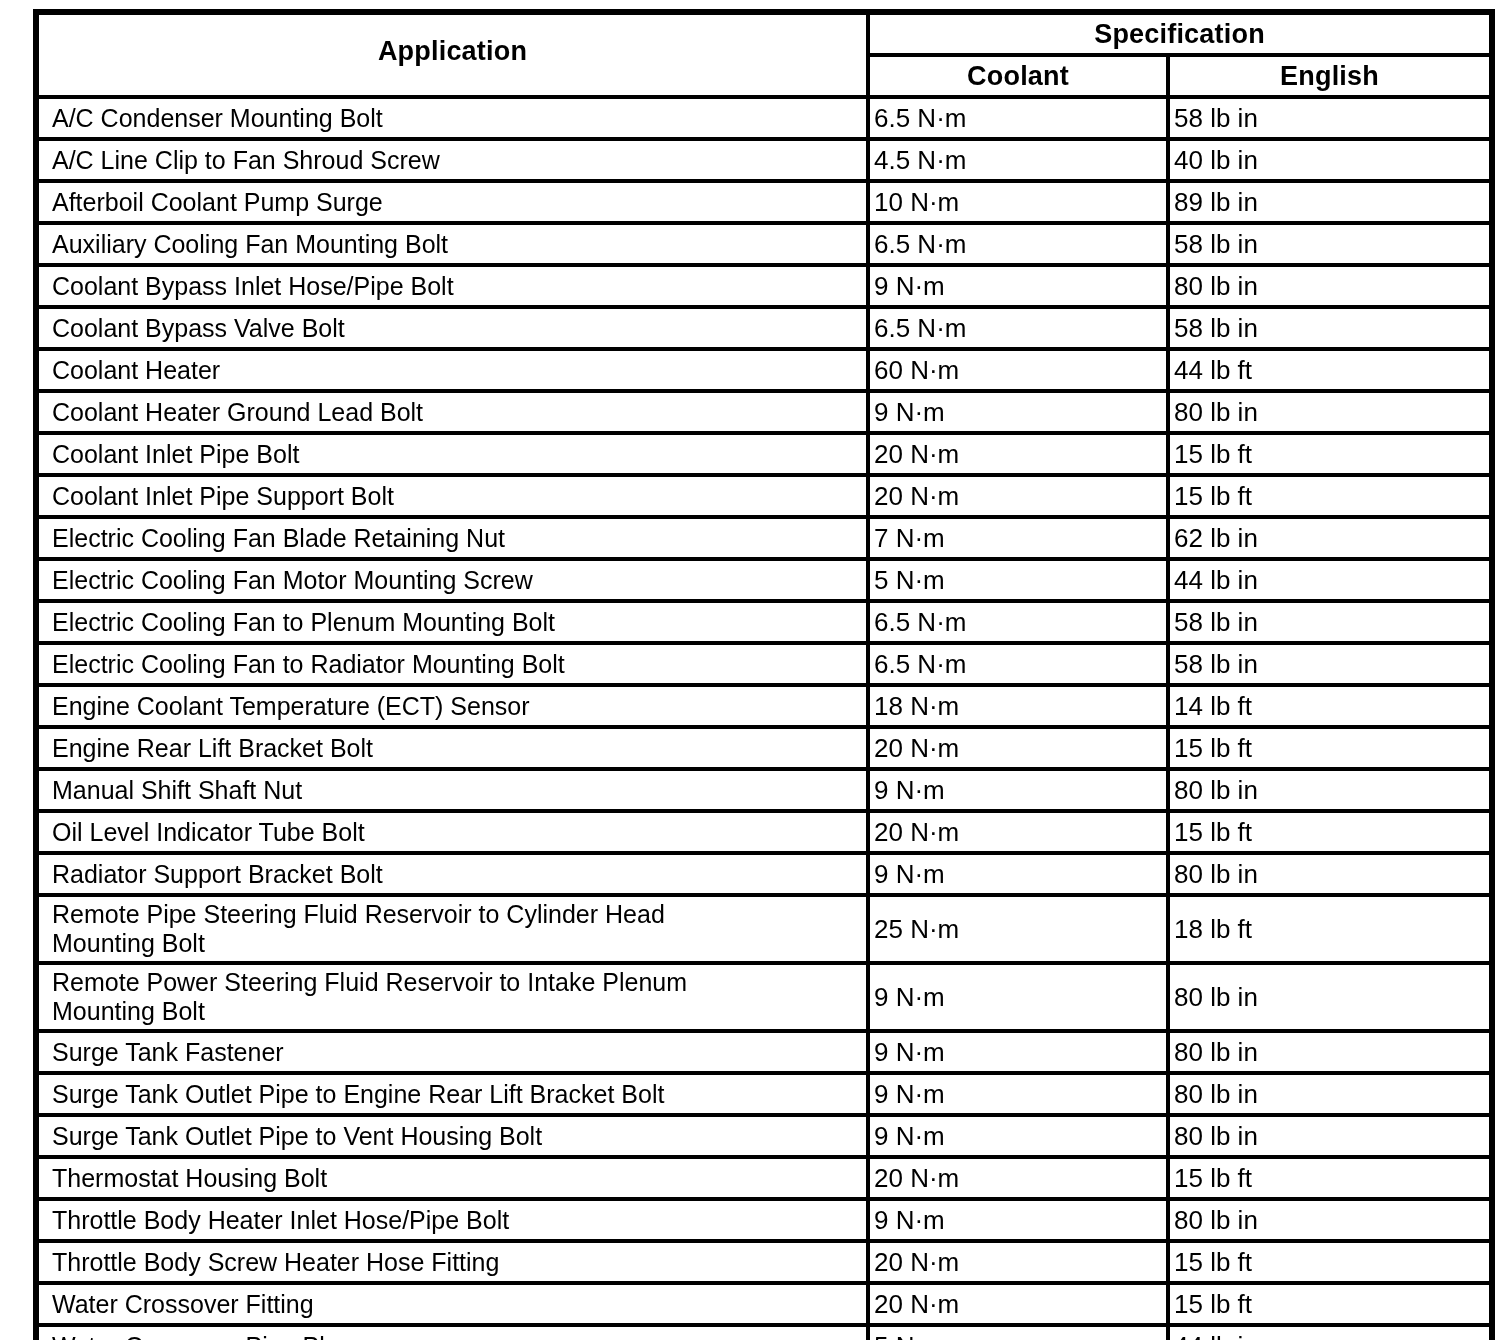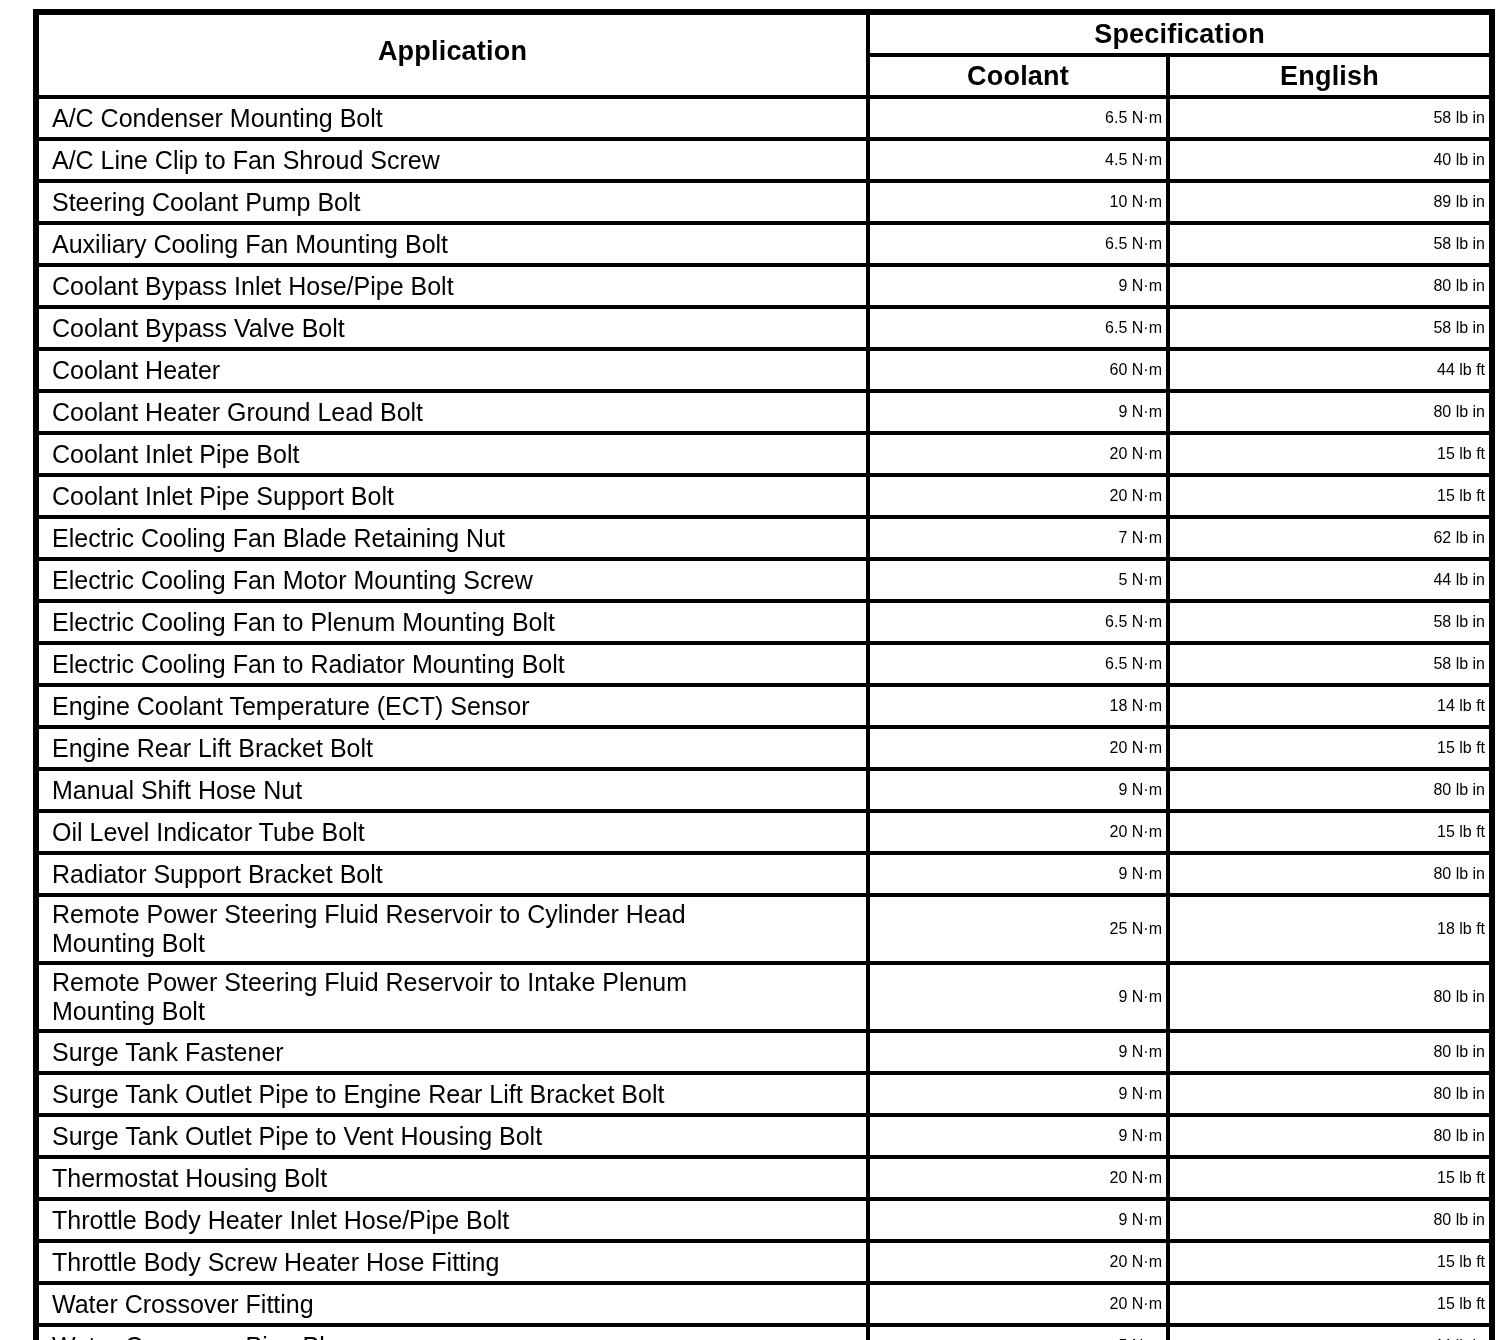--- a/index.html
+++ b/index.html
@@ -56,22 +56,22 @@
   td.app {
     font-size: 25px;
     text-align: left;
     padding: 3px 10px 3px 13px;
     height: 32px;
     white-space: pre-line;
     line-height: 29px;
     margin-top: 24px;
   }
   td.val {
-    font-size: 16px;
-    text-align: right;
+    font-size: 26px;
+    text-align: left;
     padding: 3px 4px;
     height: 32px;
   }
 </style>
 </head>
 <body>
 
 <div class="page">
   <table class="spec-table">
     <colgroup>
@@ -94,21 +94,21 @@
           <td class="app">A/C Condenser Mounting Bolt</td>
           <td class="val">6.5 N·m</td>
           <td class="val">58 lb in</td>
         </tr>
         <tr>
           <td class="app">A/C Line Clip to Fan Shroud Screw</td>
           <td class="val">4.5 N·m</td>
           <td class="val">40 lb in</td>
         </tr>
         <tr>
-          <td class="app">Steering Coolant Pump Bolt</td>
+          <td class="app">Afterboil Coolant Pump Surge</td>
           <td class="val">10 N·m</td>
           <td class="val">89 lb in</td>
         </tr>
         <tr>
           <td class="app">Auxiliary Cooling Fan Mounting Bolt</td>
           <td class="val">6.5 N·m</td>
           <td class="val">58 lb in</td>
         </tr>
         <tr>
           <td class="app">Coolant Bypass Inlet Hose/Pipe Bolt</td>
@@ -164,36 +164,36 @@
           <td class="app">Engine Coolant Temperature (ECT) Sensor</td>
           <td class="val">18 N·m</td>
           <td class="val">14 lb ft</td>
         </tr>
         <tr>
           <td class="app">Engine Rear Lift Bracket Bolt</td>
           <td class="val">20 N·m</td>
           <td class="val">15 lb ft</td>
         </tr>
         <tr>
-          <td class="app">Manual Shift Hose Nut</td>
+          <td class="app">Manual Shift Shaft Nut</td>
           <td class="val">9 N·m</td>
           <td class="val">80 lb in</td>
         </tr>
         <tr>
           <td class="app">Oil Level Indicator Tube Bolt</td>
           <td class="val">20 N·m</td>
           <td class="val">15 lb ft</td>
         </tr>
         <tr>
           <td class="app">Radiator Support Bracket Bolt</td>
           <td class="val">9 N·m</td>
           <td class="val">80 lb in</td>
         </tr>
         <tr>
-          <td class="app">Remote Power Steering Fluid Reservoir to Cylinder Head
+          <td class="app">Remote Pipe Steering Fluid Reservoir to Cylinder Head
 Mounting Bolt</td>
           <td class="val">25 N·m</td>
           <td class="val">18 lb ft</td>
         </tr>
         <tr>
           <td class="app">Remote Power Steering Fluid Reservoir to Intake Plenum
 Mounting Bolt</td>
           <td class="val">9 N·m</td>
           <td class="val">80 lb in</td>
         </tr>

